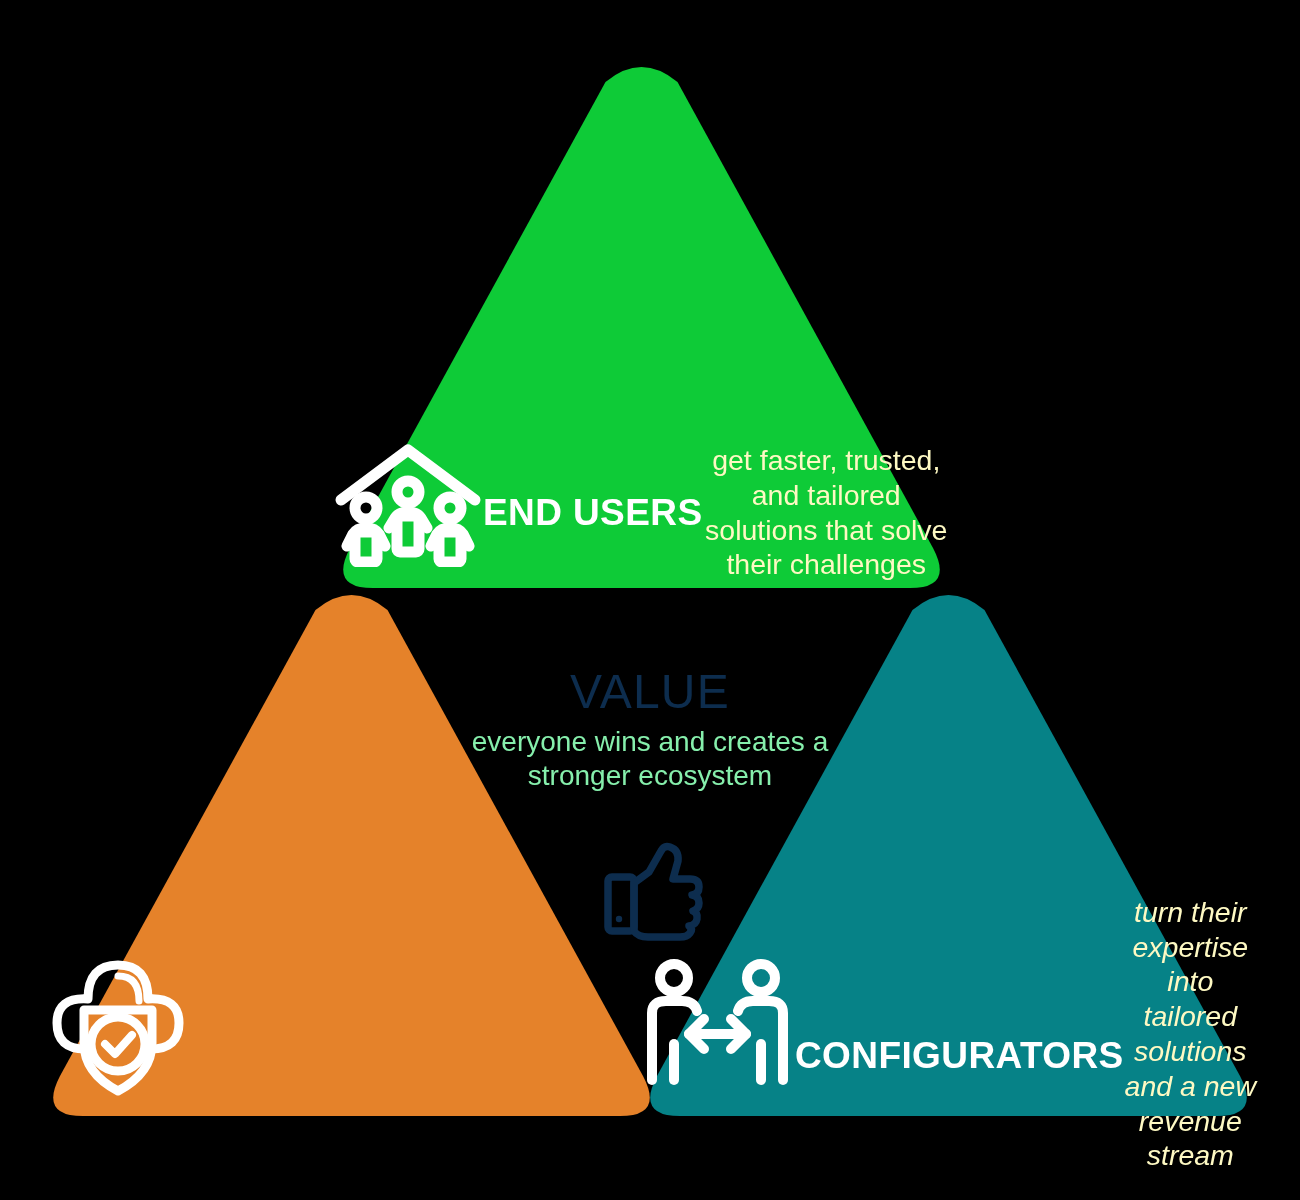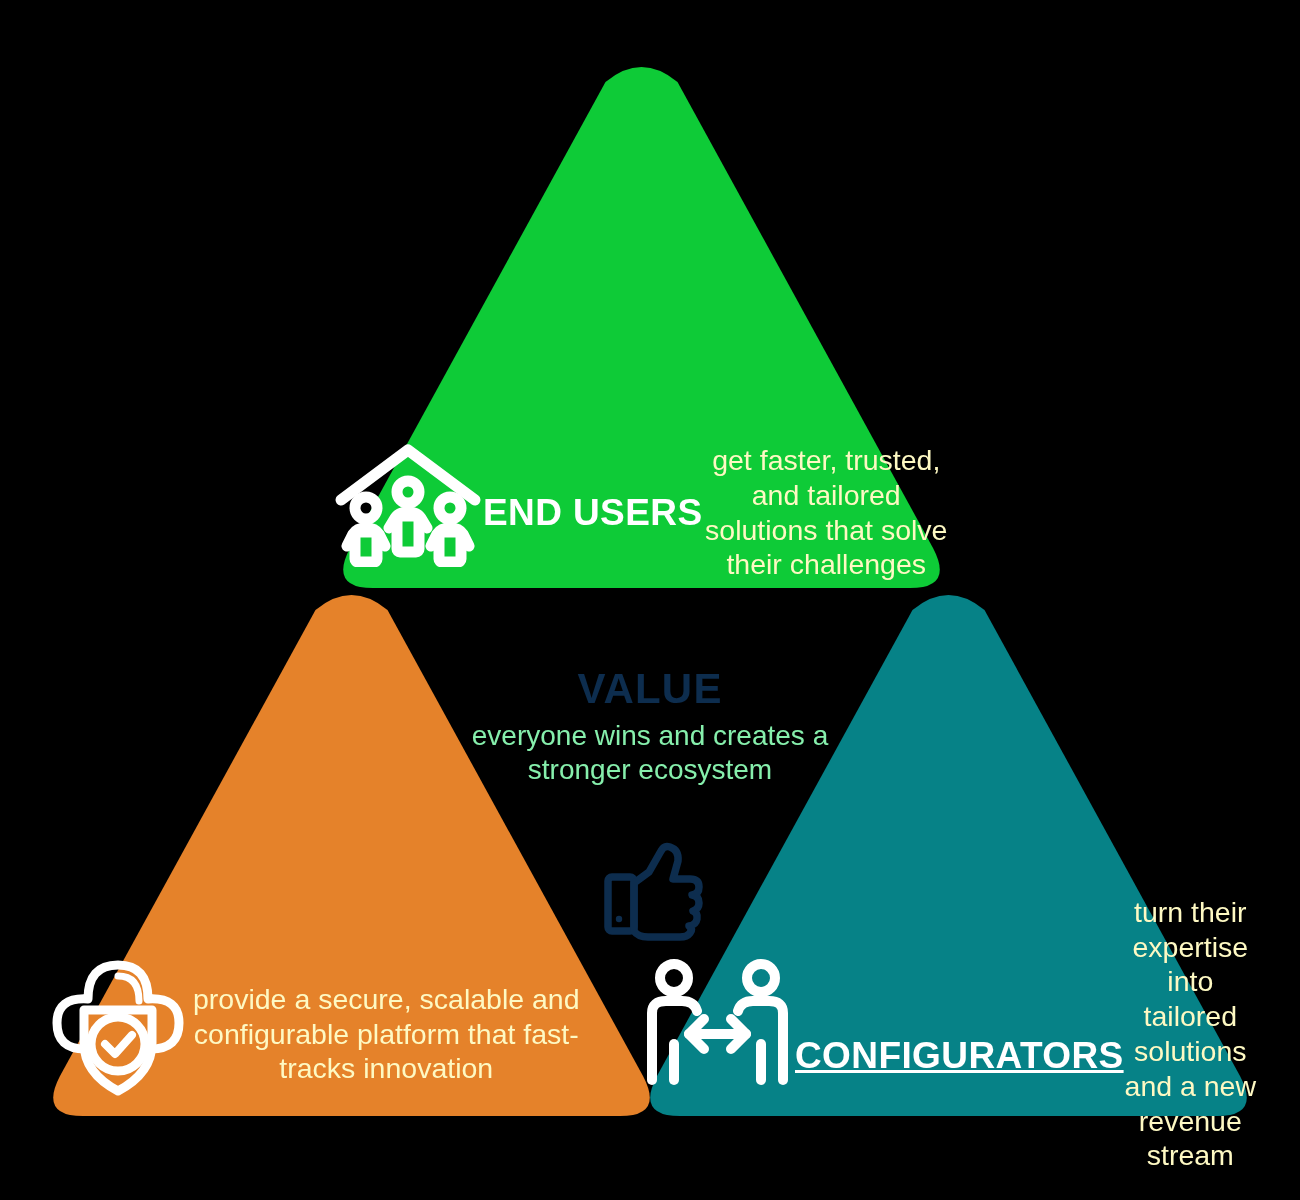--- a/index.html
+++ b/index.html
@@ -88,35 +88,35 @@
   #tri-platform .tri-desc { margin-top: 12px; }
 
   
   #tri-configurators {
     left: 640px;
     top: 588px;
     width: 617px;
     height: 540px;
   }
   #tri-configurators .tri-content { padding-top: 170px; }
-  #tri-configurators .tri-title { margin-top: 56px; text-decoration: underline; }
-  #tri-configurators .tri-desc { margin-top: 12px; }
+  #tri-configurators .tri-title { margin-top: 56px; }
+  #tri-configurators .tri-desc { margin-top: 12px; font-style: italic; }
 
   
   #value-block {
     position: absolute;
     left: 420px;
     top: 668px;
     width: 460px;
     text-align: center;
   }
   #value-title {
     color: #0D2D4E;
-    font-weight: bold;
-    font-size: 42px;
+    font-weight: normal;
+    font-size: 48px;
     letter-spacing: 1.2px;
     line-height: 1;
   }
   #value-desc {
     color: #86efac;
     font-size: 28px;
     line-height: 1.22;
     margin-top: 9px;
     white-space: pre-line;
   }
@@ -176,23 +176,20 @@
                    L 42 98 Q 14 98 14 72 Q 14 46 45 48 Z"></path>
 
           <path d="M 75 25 Q 96 25 96 50" stroke-width="7"></path>
 
           <path d="M 41 59 L 41 92 Q 41 122 75 140 Q 109 122 109 92 L 109 59 Z" fill="#E5822A"></path>
 
           <circle cx="75" cy="93" r="27"></circle>
           <polyline points="62,93 72,103 89,84" stroke-width="8"></polyline>
         </svg>
       </span>
-      <div class="tri-desc">provide a secure, scalable and
-configurable platform that fast-
-tracks innovation</div>
     </div>
   </div>
 
   <div class="tri-wrap" id="tri-configurators">
     <svg class="tri-svg" width="617" height="540" viewBox="0 0 617 540">
       <path d="M 272.5 22 Q 308.5 -8 344.5 22 L 600 488 Q 621 528 577 528 L 40 528 Q -4 528 17 488 Z" fill="#068287"></path>
     </svg>
     <div class="tri-content">
       <span class="tri-icon">
         <svg width="155" height="140" viewBox="0 0 155 140" fill="none" stroke="#ffffff" stroke-width="10" stroke-linecap="round" stroke-linejoin="round">

